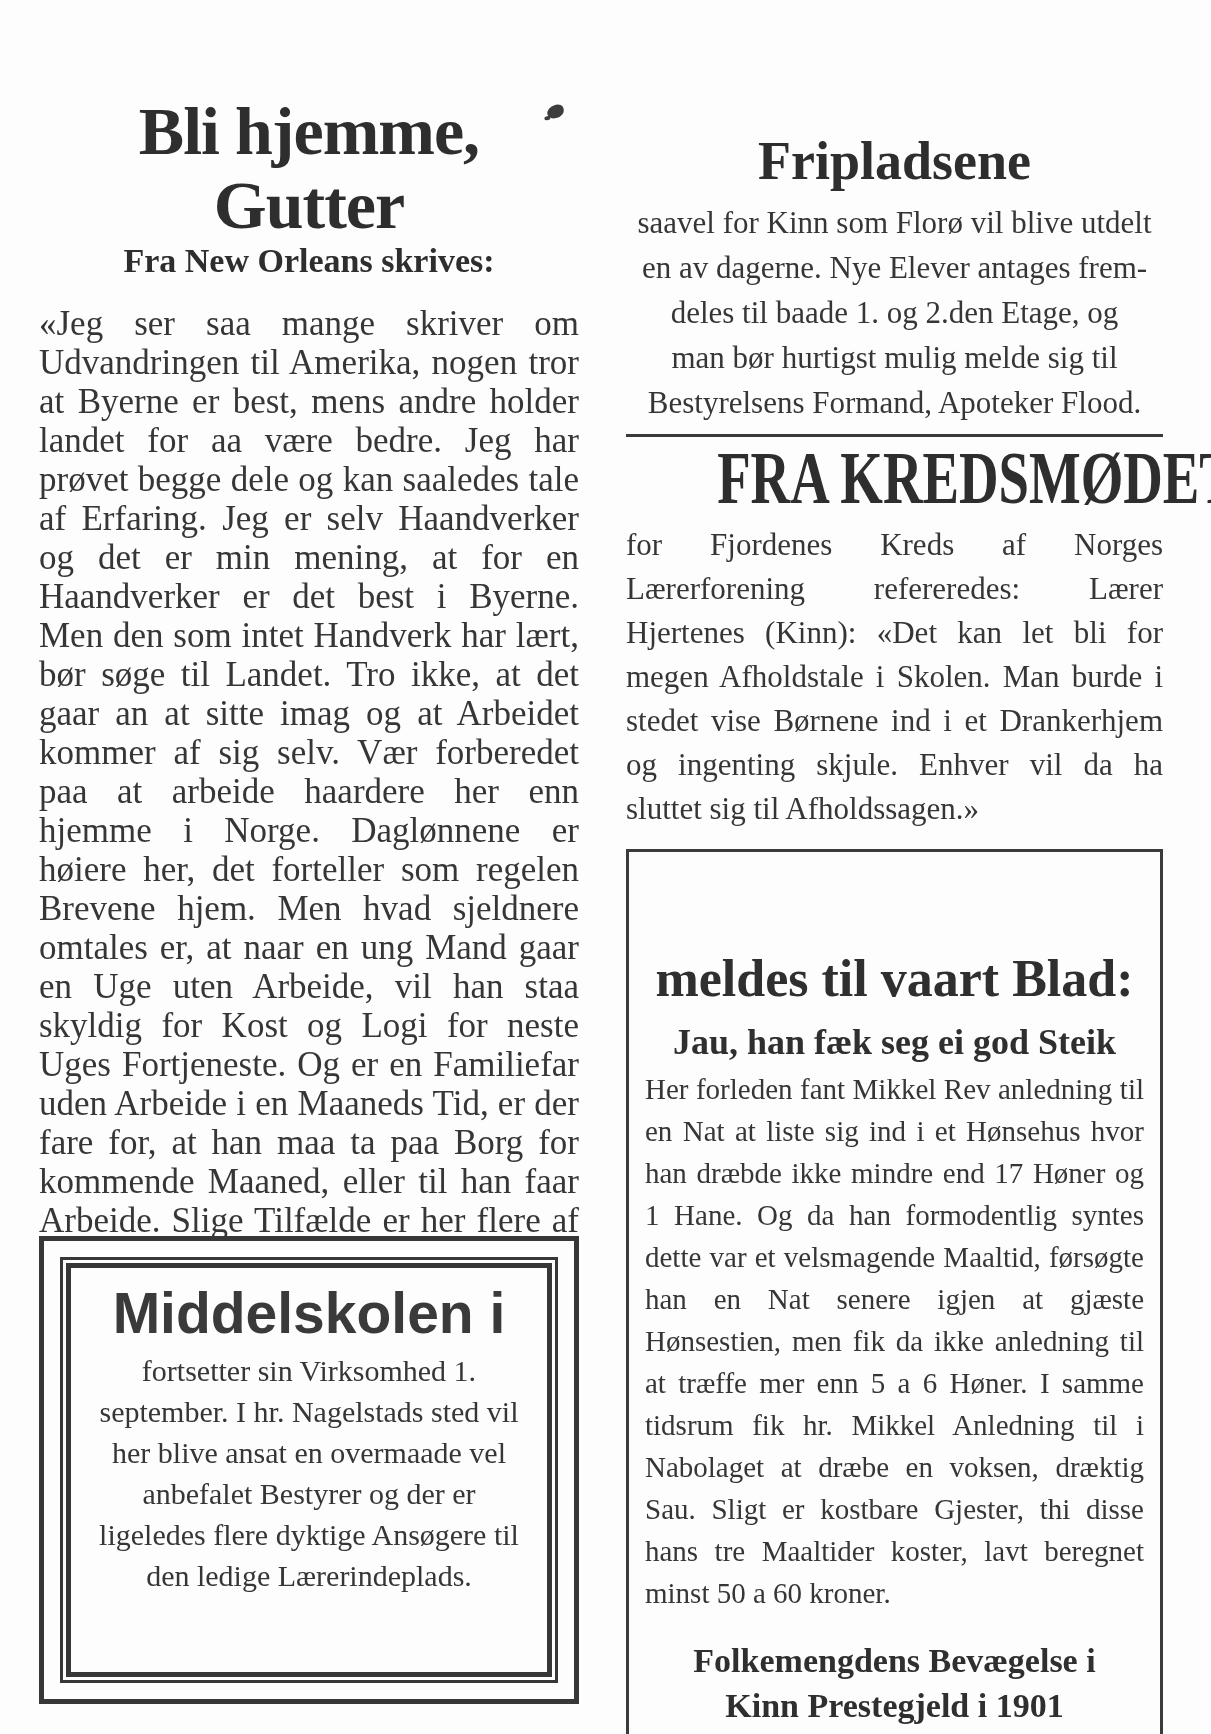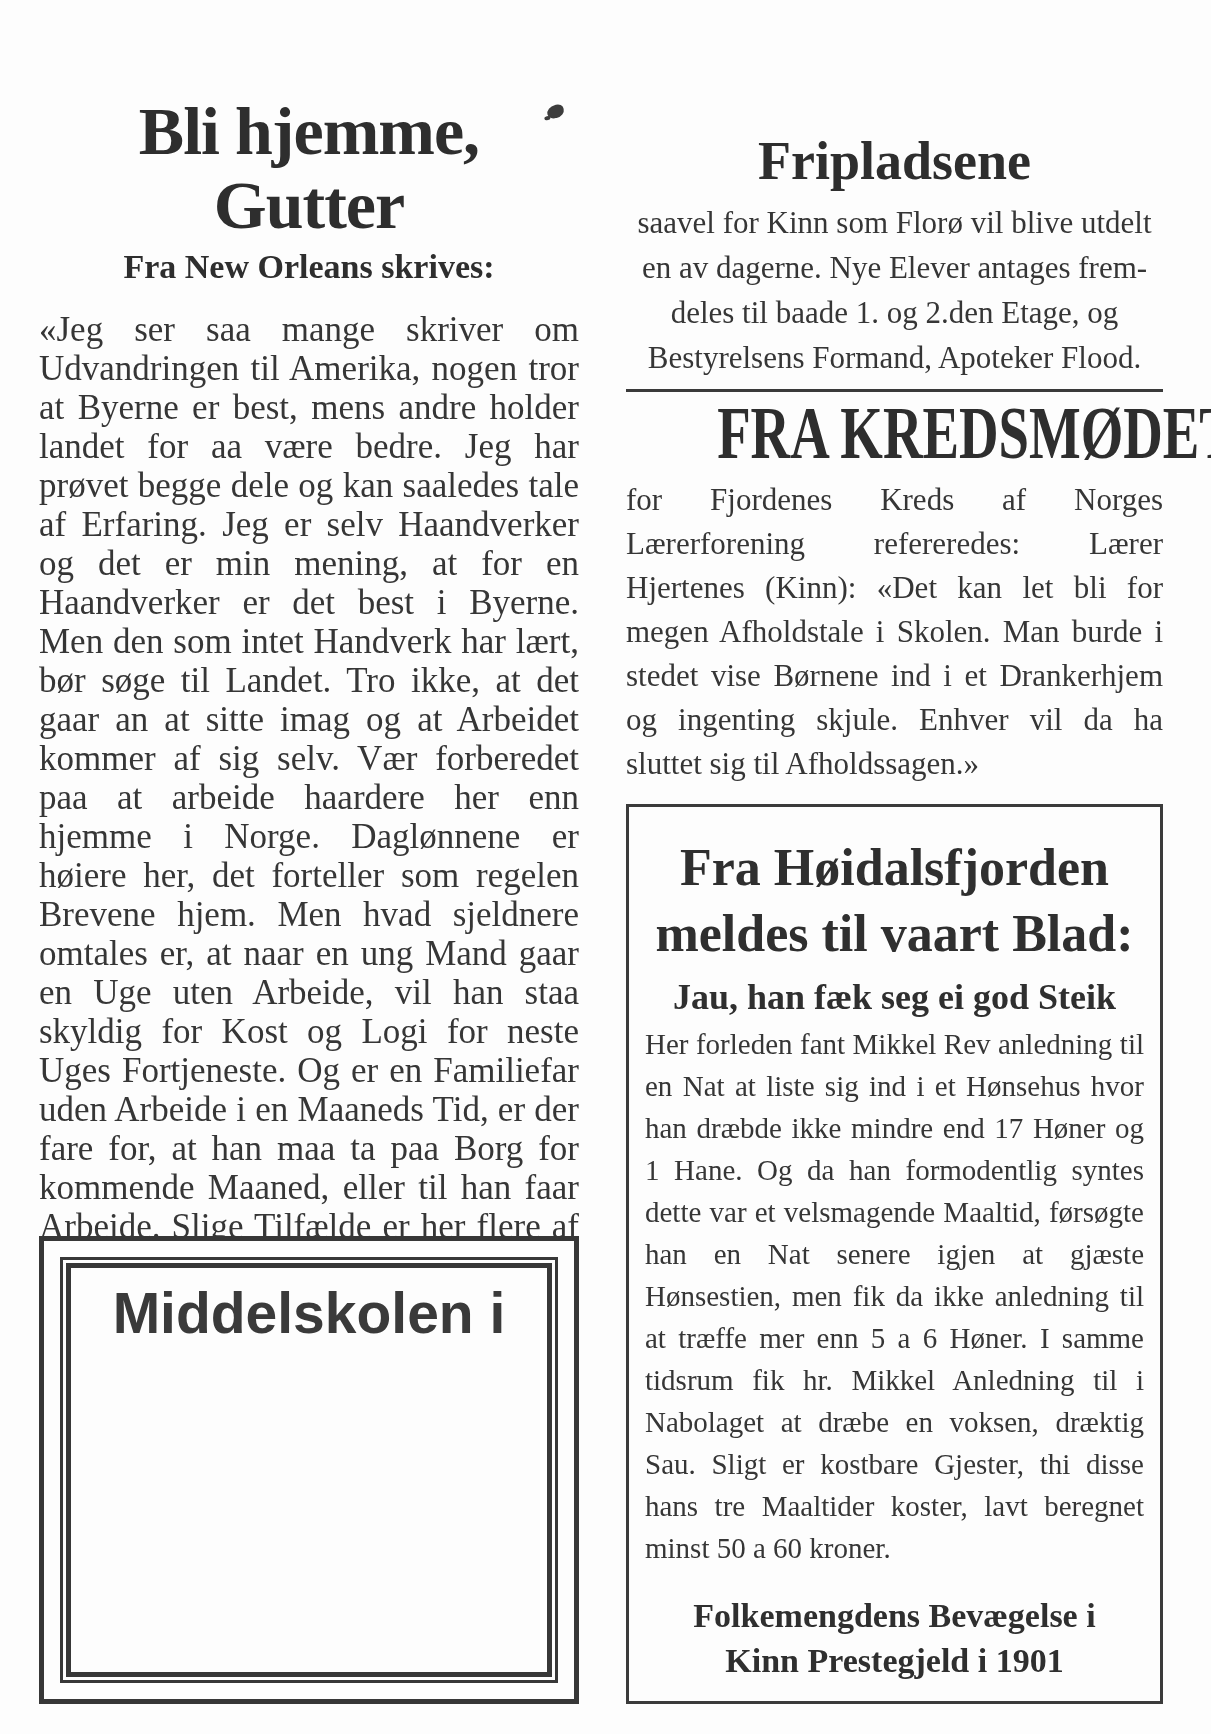--- a/index.html
+++ b/index.html
@@ -18,21 +18,20 @@
   .col-right{left:626px;width:537px;margin-top:48px;}
 
   
   .headline{
     margin-top:94px;
     font-size:68px;line-height:74px;
     font-weight:bold;text-align:center;
     color:#2e2e2e;letter-spacing:-1px;
   }
   .subhead{
-    margin-top:6px;
     font-size:34px;line-height:38px;
     font-weight:bold;text-align:center;
     color:#2e2e2e;
   }
   .body-left{
     margin-top:24px;
     font-size:35px;line-height:39px;
     text-align:justify;text-align-last:left;
     color:#363636;
   }
@@ -144,45 +143,47 @@
     <div class="headline">Bli hjemme, Gutter</div>
     <div class="subhead">Fra New Orleans skrives:</div>
     <div class="body-left">«Jeg ser saa mange skriver om Udvandringen til Amerika, nogen tror at Byerne er best, mens andre holder landet for aa være bedre. Jeg har prøvet begge dele og kan saaledes tale af Erfaring. Jeg er selv Haandverker og det er min mening, at for en Haandverker er det best i Byerne. Men den som intet Handverk har lært, bør søge til Landet. Tro ikke, at det gaar an at sitte imag og at Arbeidet kommer af sig selv. Vær forberedet paa at arbeide haardere her enn hjemme i Norge. Daglønnene er høiere her, det forteller som regelen Brevene hjem. Men hvad sjeldnere omtales er, at naar en ung Mand gaar en Uge uten Arbeide, vil han staa skyldig for Kost og Logi for neste Uges Fortjeneste. Og er en Familiefar uden Arbeide i en Maaneds Tid, er der fare for, at han maa ta paa Borg for kommende Maaned, eller til han faar Arbeide. Slige Tilfælde er her flere af i Byene, ja gjerne flere af dem, enn dem som har overflødigt af alt til alle Tider.»</div>
 
     <div class="advert">
       <div class="advert-mid">
         <div class="advert-in">
           <div class="advert-title">
             <span>Middelskolen i</span><br>
           </div>
+          <div class="advert-body">fortsetter sin Virksomhed 1. september. I hr. Nagelstads sted vil her blive ansat en overmaade vel anbefalet Bestyrer og der er ligeledes flere dyktige Ansøgere til den ledige Lærerindeplads.</div>
         </div>
       </div>
     </div>
   </div>
 
   <div class="col col-right">
     <div class="r-title">Fripladsene</div>
 
     <div class="centered-lines">
       <div class="ln">saavel for Kinn som Florø vil blive utdelt</div>
       <div class="ln">en av dagerne. Nye Elever antages frem-</div>
       <div class="ln">deles til baade 1. og 2.den Etage, og</div>
+      <div class="ln">man bør hurtigst mulig melde sig til</div>
       <div class="ln">Bestyrelsens Formand, Apoteker Flood.</div>
     </div>
 
     <hr class="rule">
 
     <div class="kreds-title">
       <span class="condensed">FRA KREDSMØDET</span>
     </div>
     <div class="body-right">for Fjordenes Kreds af Norges Lærerforening refereredes: Lærer Hjertenes (Kinn): «Det kan let bli for megen Afholdstale i Skolen. Man burde i stedet vise Børnene ind i et Drankerhjem og ingenting skjule. Enhver vil da ha sluttet sig til Afholdssagen.»</div>
 
     <div class="report-box">
       <div class="report-title">
-        <span>Fra Høidalsfjorden</span><br>
+        <br>
         <span>meldes til vaart Blad:</span>
       </div>
       <div class="report-sub">Jau, han fæk seg ei god Steik</div>
       <div class="report-body">Her forleden fant Mikkel Rev anledning til en Nat at liste sig ind i et Hønsehus hvor han dræbde ikke mindre end 17 Høner og 1 Hane. Og da han formodentlig syntes dette var et velsmagende Maaltid, førsøgte han en Nat senere igjen at gjæste Hønsestien, men fik da ikke anledning til at træffe mer enn 5 a 6 Høner. I samme tidsrum fik hr. Mikkel Anledning til i Nabolaget at dræbe en voksen, dræktig Sau. Sligt er kostbare Gjester, thi disse hans tre Maaltider koster, lavt beregnet minst 50 a 60 kroner.</div>
       <div class="report-footer">
         <span>Folkemengdens Bevægelse i</span><br>
         <span>Kinn Prestegjeld i 1901</span>
       </div>
     </div>
   </div>

